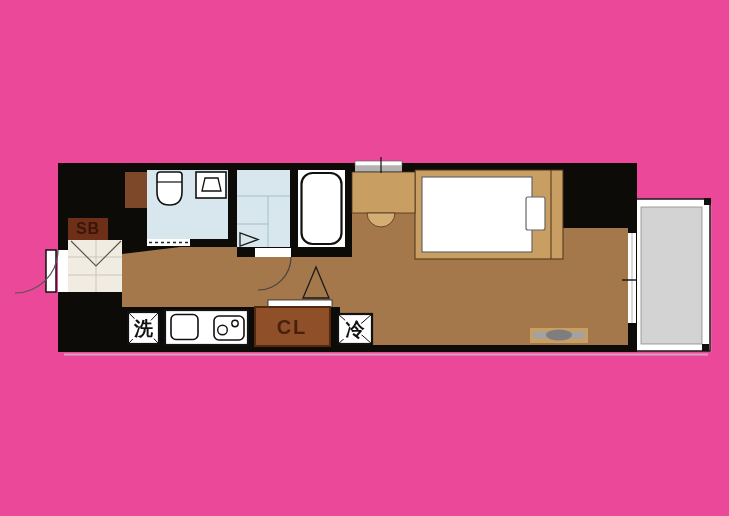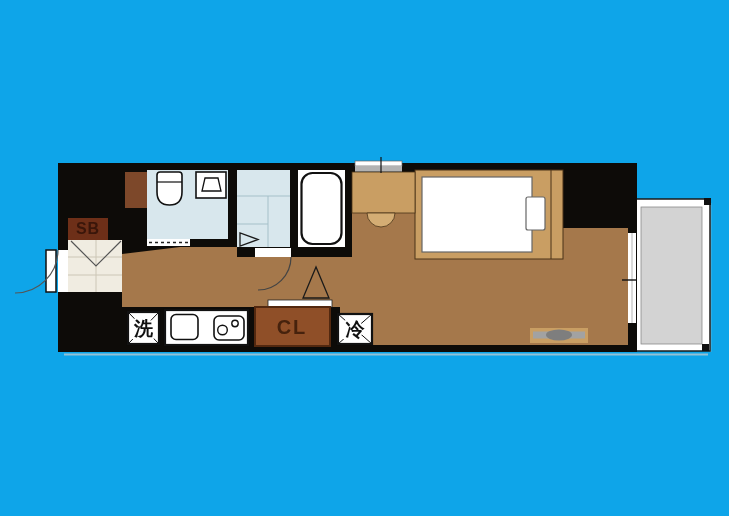--- a/index.html
+++ b/index.html
@@ -1,16 +1,16 @@
 <!DOCTYPE html>
 <html><head>
 <meta charset="utf-8">
 <style>
   html,body{margin:0;padding:0;background:#ffffff;}
-  .canvas{position:relative;width:729px;height:516px;background:#0ea5e9;overflow:hidden;}
+  .canvas{position:relative;width:729px;height:516px;background:#ec4899;overflow:hidden;}
   svg{position:absolute;left:0;top:0;}
   text{font-family:"Liberation Sans","DejaVu Sans",sans-serif;}
   .label-sb{font-size:16px;font-weight:bold;letter-spacing:1px;}
   .label-cl{font-size:20px;font-weight:bold;letter-spacing:2px;}
   .label-kanji{font-size:19px;font-weight:bold;paint-order:stroke;stroke:#ffffff;stroke-width:4px;}
 </style>
 </head>
 <body>
 
 <div class="canvas">

